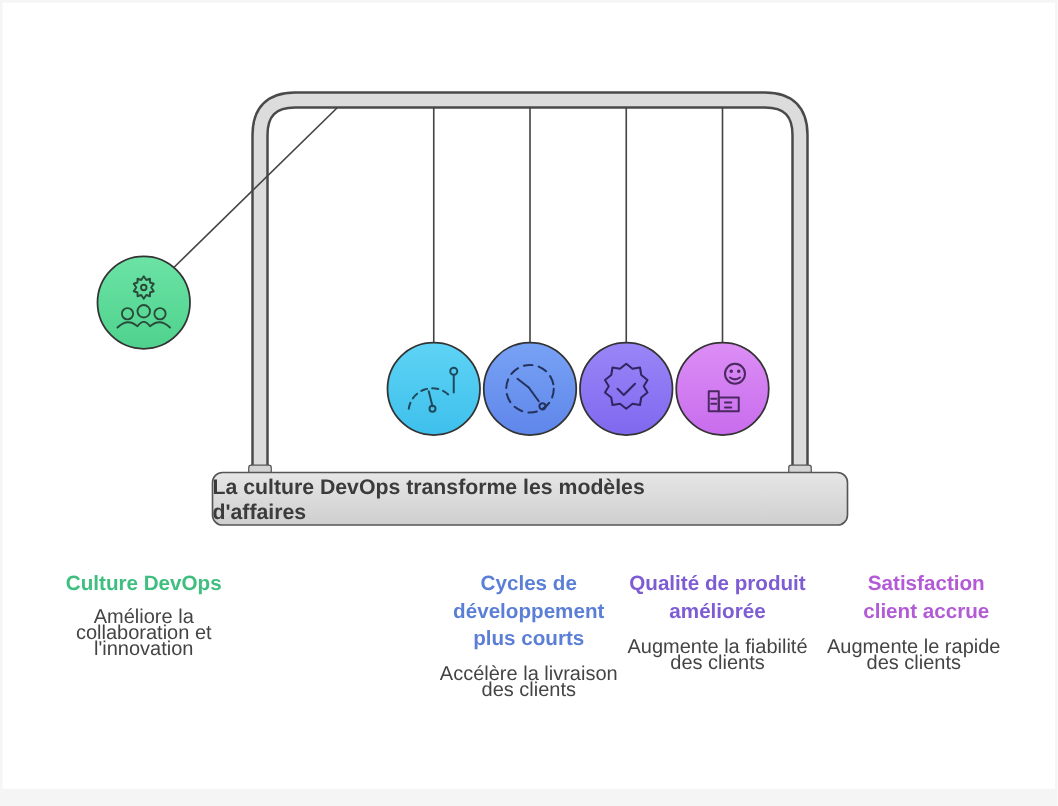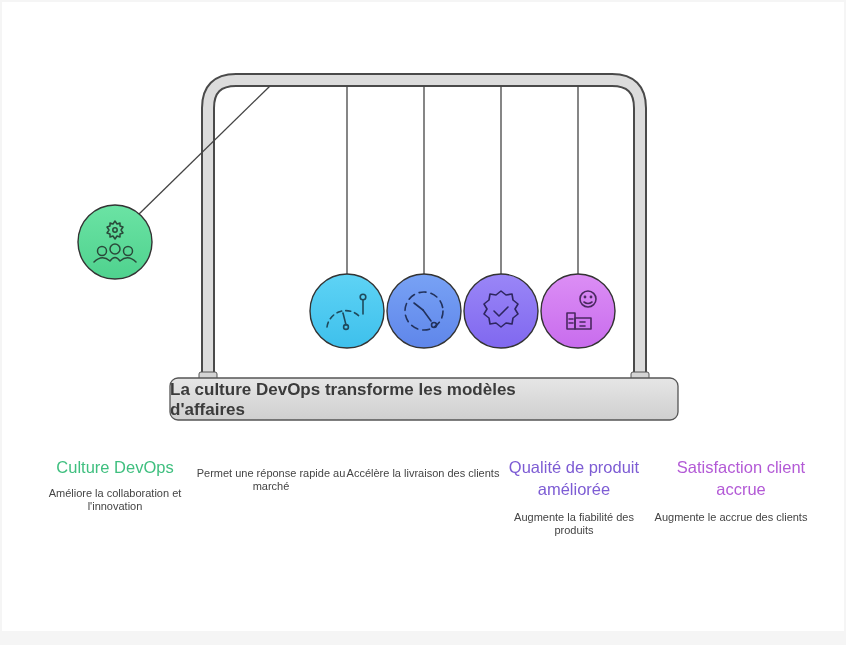--- a/index.html
+++ b/index.html
@@ -14,24 +14,24 @@
   svg.scene { position: absolute; left: 0; top: 0; }
   .base-label {
     position: absolute; left: 170px; top: 380px; width: 416px; height: 40px;
     display: flex; align-items: center; justify-content: center;
     font-size: 17px; font-weight: bold; color: #3b3b3b;
   }
   .col {
     position: absolute; top: 456px; width: 156px; text-align: center;
   }
   .col .title {
-    font-size: 16.5px; font-weight: normal; line-height: 22px;
+    font-size: 16.5px; font-weight: bold; line-height: 22px;
   }
   .col .desc {
-    margin-top: 11px; font-size: 11px; line-height: 13px; color: #444; text-align: center;
+    margin-top: 11px; font-size: 16px; line-height: 13px; color: #444; text-align: center;
   }
 </style>
 </head>
 <body>
 
 <div class="card"></div>
 
 <svg class="scene" width="846" height="645" viewBox="0 0 846 645">
   <defs>
     <linearGradient id="g0" x1="0" y1="0" x2="0" y2="1">
@@ -135,25 +135,25 @@
   </g>
 </svg>
 
 <div class="base-label">La culture DevOps transforme les modèles d'affaires</div>
 
 <div class="col" style="left:37px;">
   <div class="title" style="color:#3fbf7f;">Culture DevOps</div>
   <div class="desc" style="margin-top:9px;">Améliore la collaboration et l'innovation</div>
 </div>
 <div class="col" style="left:193px;">
-  <div class="desc">Permet une réponse rapide au marché</div>
 </div>
 <div class="col" style="left:345px;">
+  <div class="title" style="color:#5b7fd6;">Cycles de développement plus courts</div>
   <div class="desc">Accélère la livraison des clients</div>
 </div>
 <div class="col" style="left:496px;">
   <div class="title" style="color:#7d5cd4;">Qualité de produit améliorée</div>
-  <div class="desc">Augmente la fiabilité des produits</div>
+  <div class="desc">Augmente la fiabilité des clients</div>
 </div>
 <div class="col" style="left:653px;">
   <div class="title" style="color:#b35ad6;margin-left:20px;">Satisfaction client accrue</div>
-  <div class="desc">Augmente le accrue des clients</div>
+  <div class="desc">Augmente le rapide des clients</div>
 </div>
 
 </body></html>

